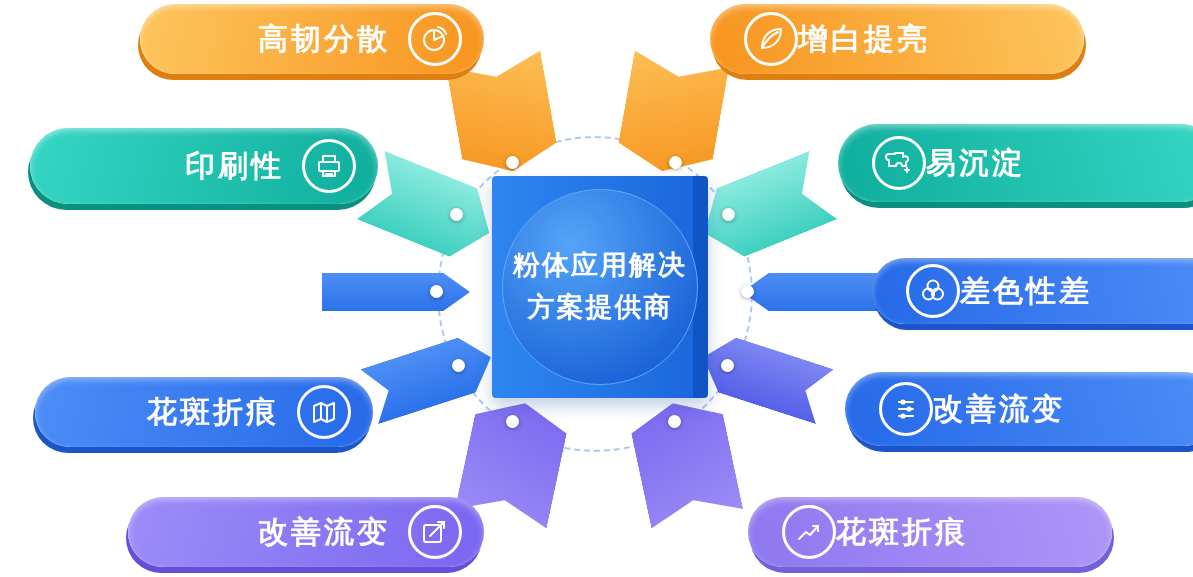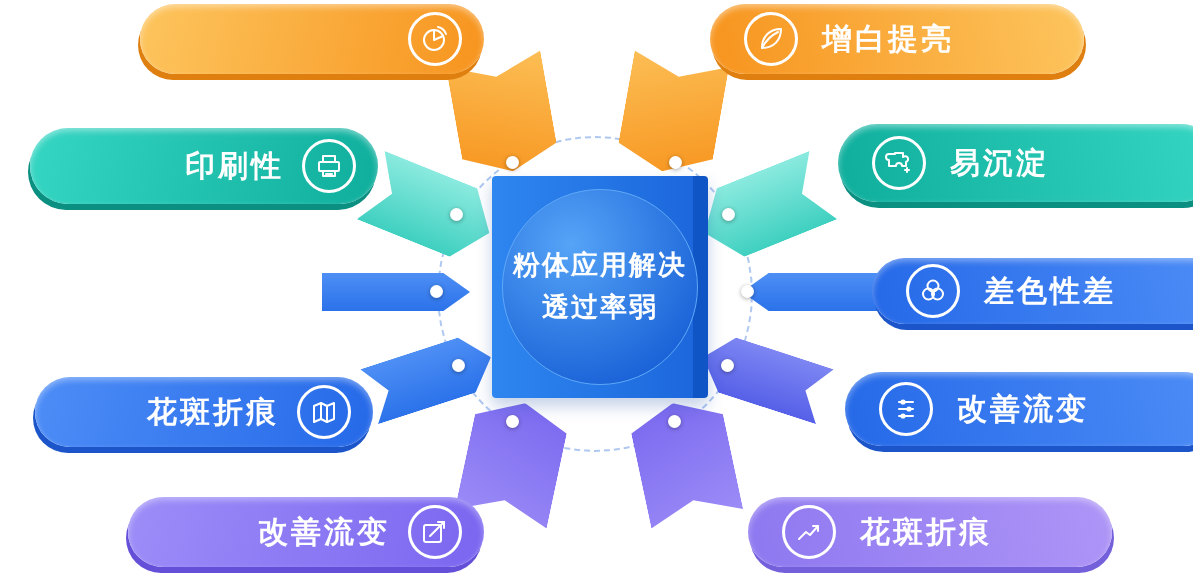--- a/index.html
+++ b/index.html
@@ -84,21 +84,21 @@
   .dr1{left:669px;top:156px;} .dr2{left:722px;top:208px;} .dr3{left:741px;top:285px;}
   .dr4{left:721px;top:359px;} .dr5{left:668px;top:415px;}
 
   
   .pill {
     position:absolute; display:flex; align-items:center; z-index:5;
     border-radius:50px; color:#ffffff; font-weight:bold; font-size:30px;
     letter-spacing:3px;
   }
   .pill-left  { justify-content:flex-end; padding-right:22px; gap:18px; }
-  .pill-right { justify-content:flex-start; padding-left:34px; gap:24px; }
+  .pill-right { justify-content:flex-start; padding-left:34px; }
   .ring {
     width:54px; height:54px; border:3px solid #ffffff; border-radius:50%;
     display:flex; align-items:center; justify-content:center; flex:none;
     box-sizing:border-box;
   }
   .ring svg { width:32px; height:32px; display:block; }
 
   .pl1 { left:140px; top:4px;  width:322px; height:70px;
          background:linear-gradient(105deg,#FDC55E,#F7941E);
          box-shadow:-2px 6px 0 #DE7F10, inset 0 3px 6px rgba(255,255,255,0.45); }
@@ -146,37 +146,38 @@
   <div class="arrow b3"></div>
   <div class="arrow a4"></div>
   <div class="arrow b4"></div>
   <div class="arrow a5"></div>
   <div class="arrow b5"></div>
 
   <div class="center-square">
     <div class="center-circle">
       <div class="center-text">
         <div>粉体应用解决</div>
-        <div>透过率弱</div>
+        <div>方案提供商</div>
       </div>
     </div>
   </div>
 
   <div class="dot dl1"></div>
   <div class="dot dl2"></div>
   <div class="dot dl3"></div>
   <div class="dot dl4"></div>
   <div class="dot dl5"></div>
   <div class="dot dr1"></div>
   <div class="dot dr2"></div>
   <div class="dot dr3"></div>
   <div class="dot dr4"></div>
   <div class="dot dr5"></div>
 
   <div class="pill pill-left pl1">
+    <span>高韧分散</span>
     <span class="ring">
       <svg viewBox="0 0 32 32" fill="none" stroke="#fff" stroke-width="2" stroke-linecap="round" stroke-linejoin="round">
         <circle cx="15" cy="17" r="10"></circle>
         <path d="M15 17 V7 M15 17 L24 13"></path>
         <path d="M19 4 A11 11 0 0 1 27 11"></path>
       </svg>
     </span>
   </div>
 
   <div class="pill pill-left pl2">

